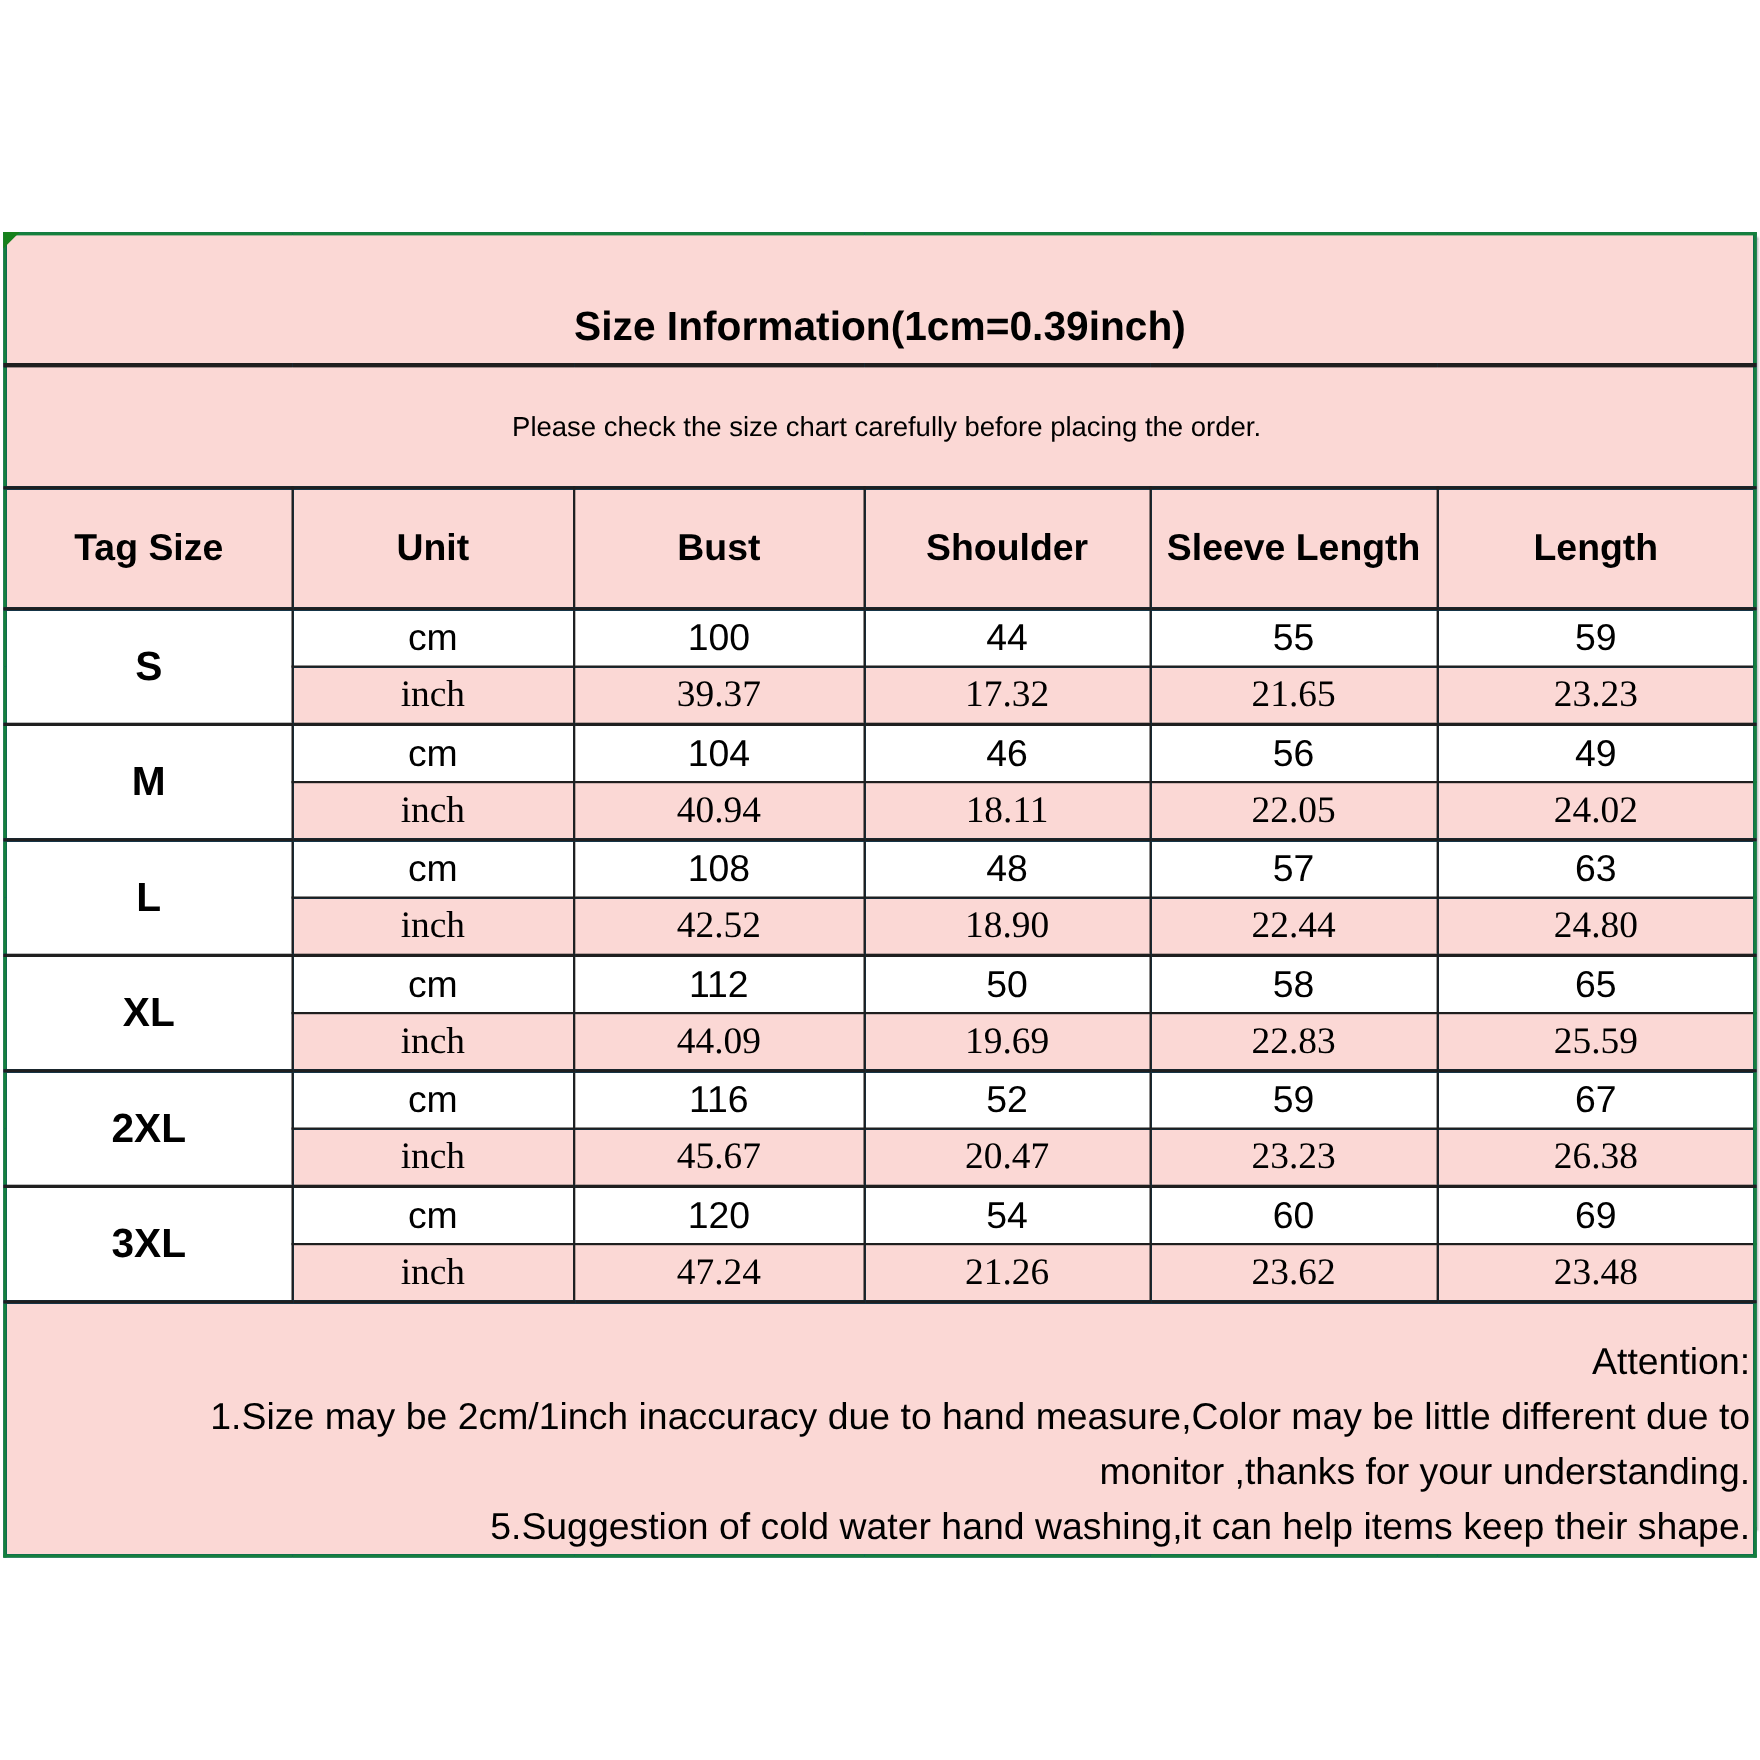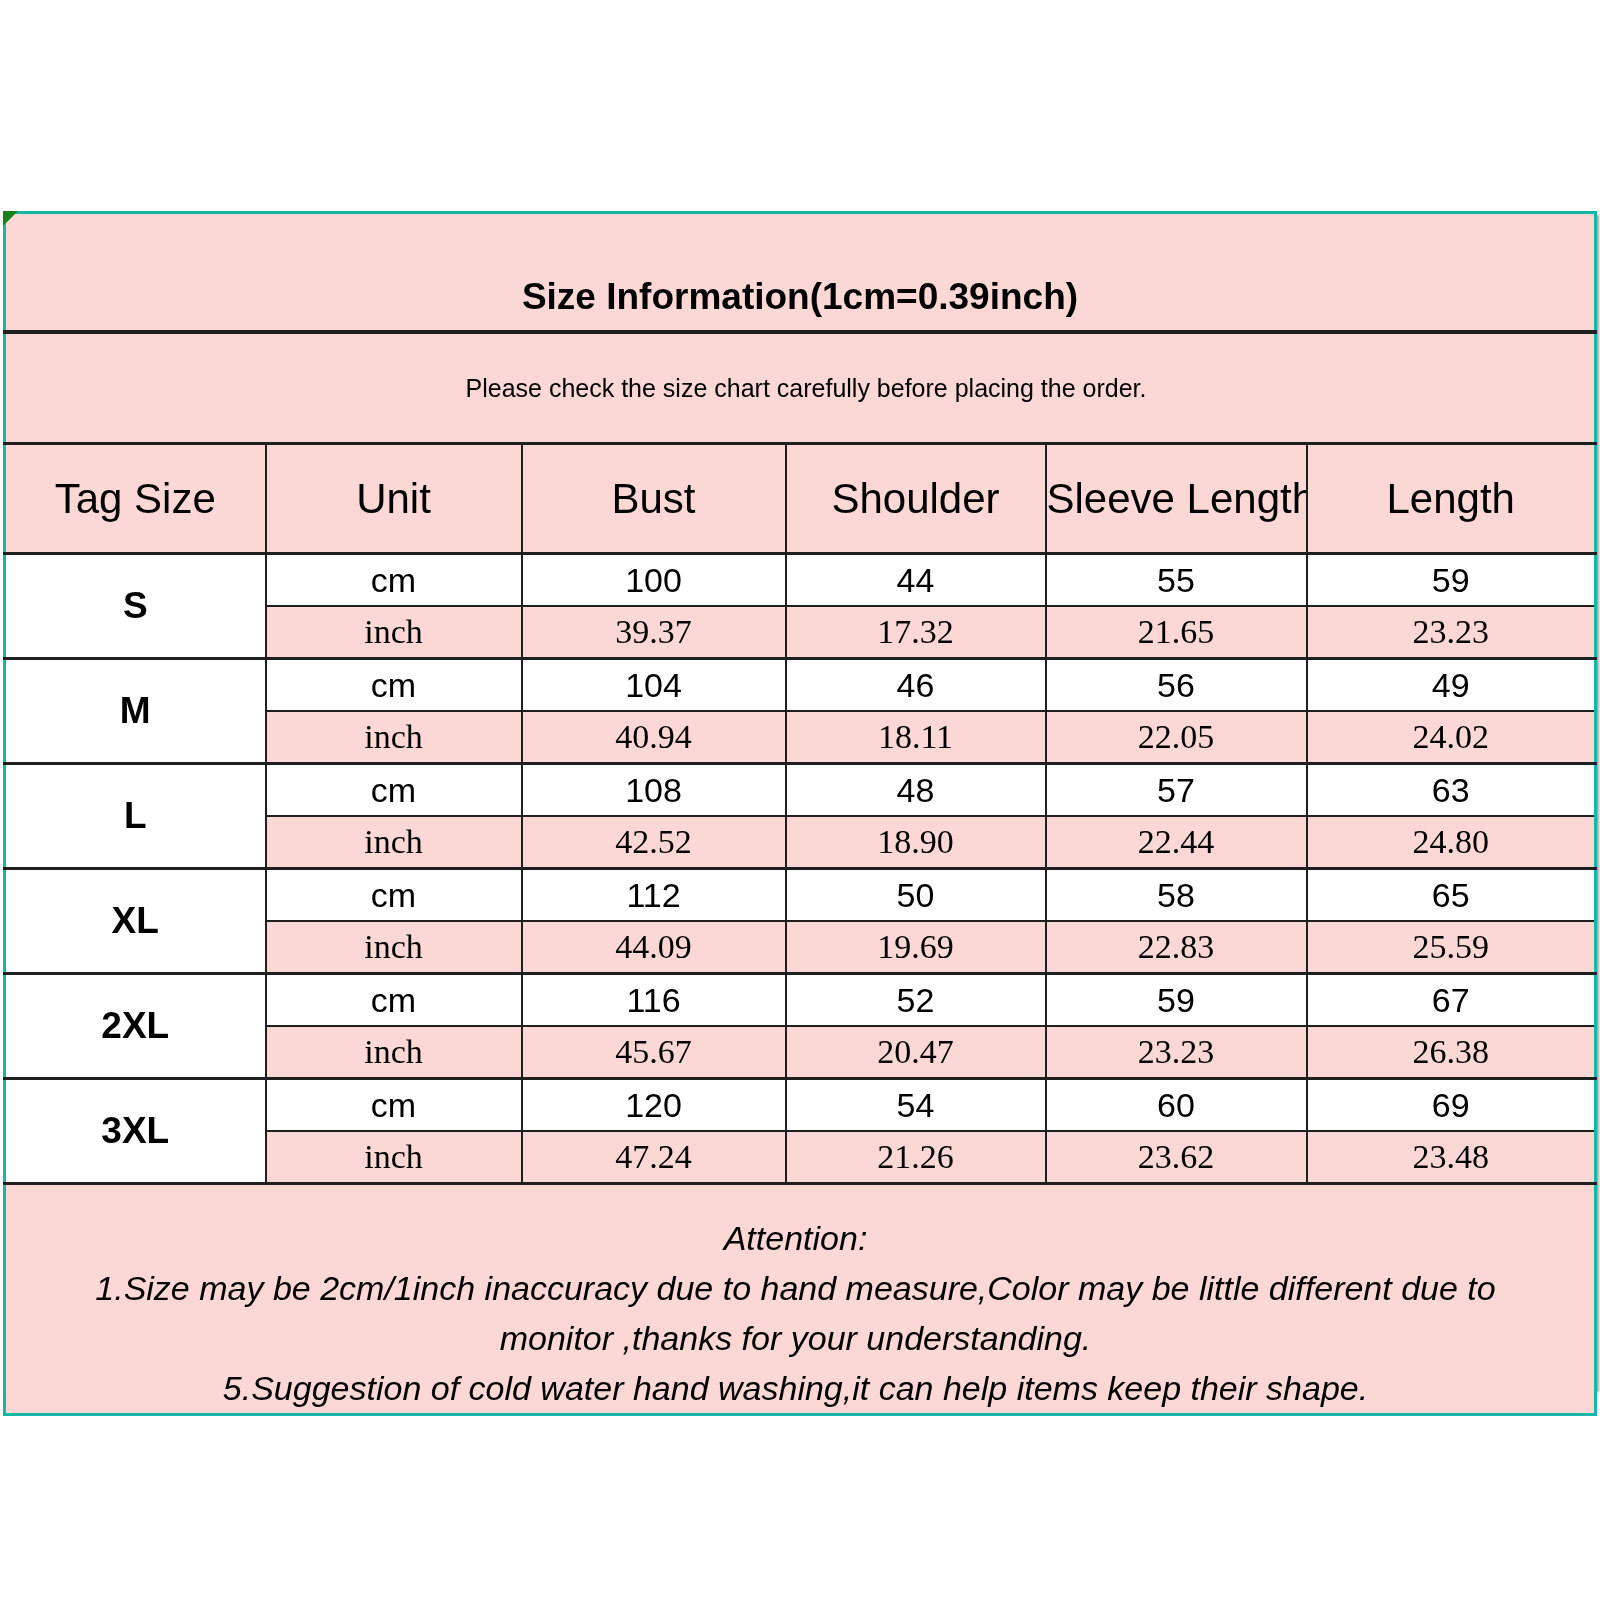--- a/index.html
+++ b/index.html
@@ -6,49 +6,49 @@
   body{
     width:1600px;height:1600px;background:#ffffff;position:relative;
     font-family:"Liberation Sans", sans-serif;color:#000;
   }
   .sheet{
     position:absolute;left:3px;top:211px;width:1594px;height:1177px;
     box-shadow:2px 4px 2px rgba(90,90,90,0.55);
   }
   table.size-table{
     width:100%;height:100%;border-collapse:collapse;table-layout:fixed;
-    background:#0c4a6e;border:3px solid #14b8a6;
+    background:#0c4a6e;border:3px solid #15803d;
   }
   td,th{
     border:2px solid #1f1f1f;padding:0;text-align:center;vertical-align:middle;
     font-size:34px;overflow:hidden;white-space:nowrap;
   }
   tr.r-title td{
     height:104px;border-bottom:4px solid #1f1f1f;
     vertical-align:bottom;padding-bottom:12px;
     font-weight:bold;font-size:37px;background:#fbd8d5;
   }
   tr.r-sub td{
     height:108px;border-bottom:3px solid #1f1f1f;
     font-size:25px;background:#fbd8d5;padding-left:12px;
   }
   tr.r-head th{
     height:107px;border-bottom:3px solid #1f1f1f;
-    font-weight:normal;font-size:42px;background:#fbd8d5;
+    font-weight:bold;font-size:34px;background:#fbd8d5;
   }
   tr.r-data td{height:50px;}
   tr.cm-row td{background:#ffffff;}
   tr.inch-row td{background:#fbd8d5;border-bottom:3px solid #1f1f1f;font-family:Liberation Serif, serif;}
   td.tag-cell{
     background:#ffffff;font-weight:bold;font-size:37px;
     border-bottom:3px solid #1f1f1f;
   }
   tr.r-att td{
-    background:#fbd8d5;text-align:center;vertical-align:top;
-    padding:28px 17px 0 8px;font-size:34px;line-height:50px;white-space:normal;font-style:italic;
+    background:#fbd8d5;text-align:right;vertical-align:top;
+    padding:28px 3px 0 8px;font-size:34px;line-height:50px;white-space:normal;
   }
   .corner-triangle{
     position:absolute;top:0;left:0;width:0;height:0;z-index:2;
     border-top:15px solid #17811c;border-right:15px solid transparent;
   }
 </style>
 </head>
 <body>
 
 <div class="sheet">

